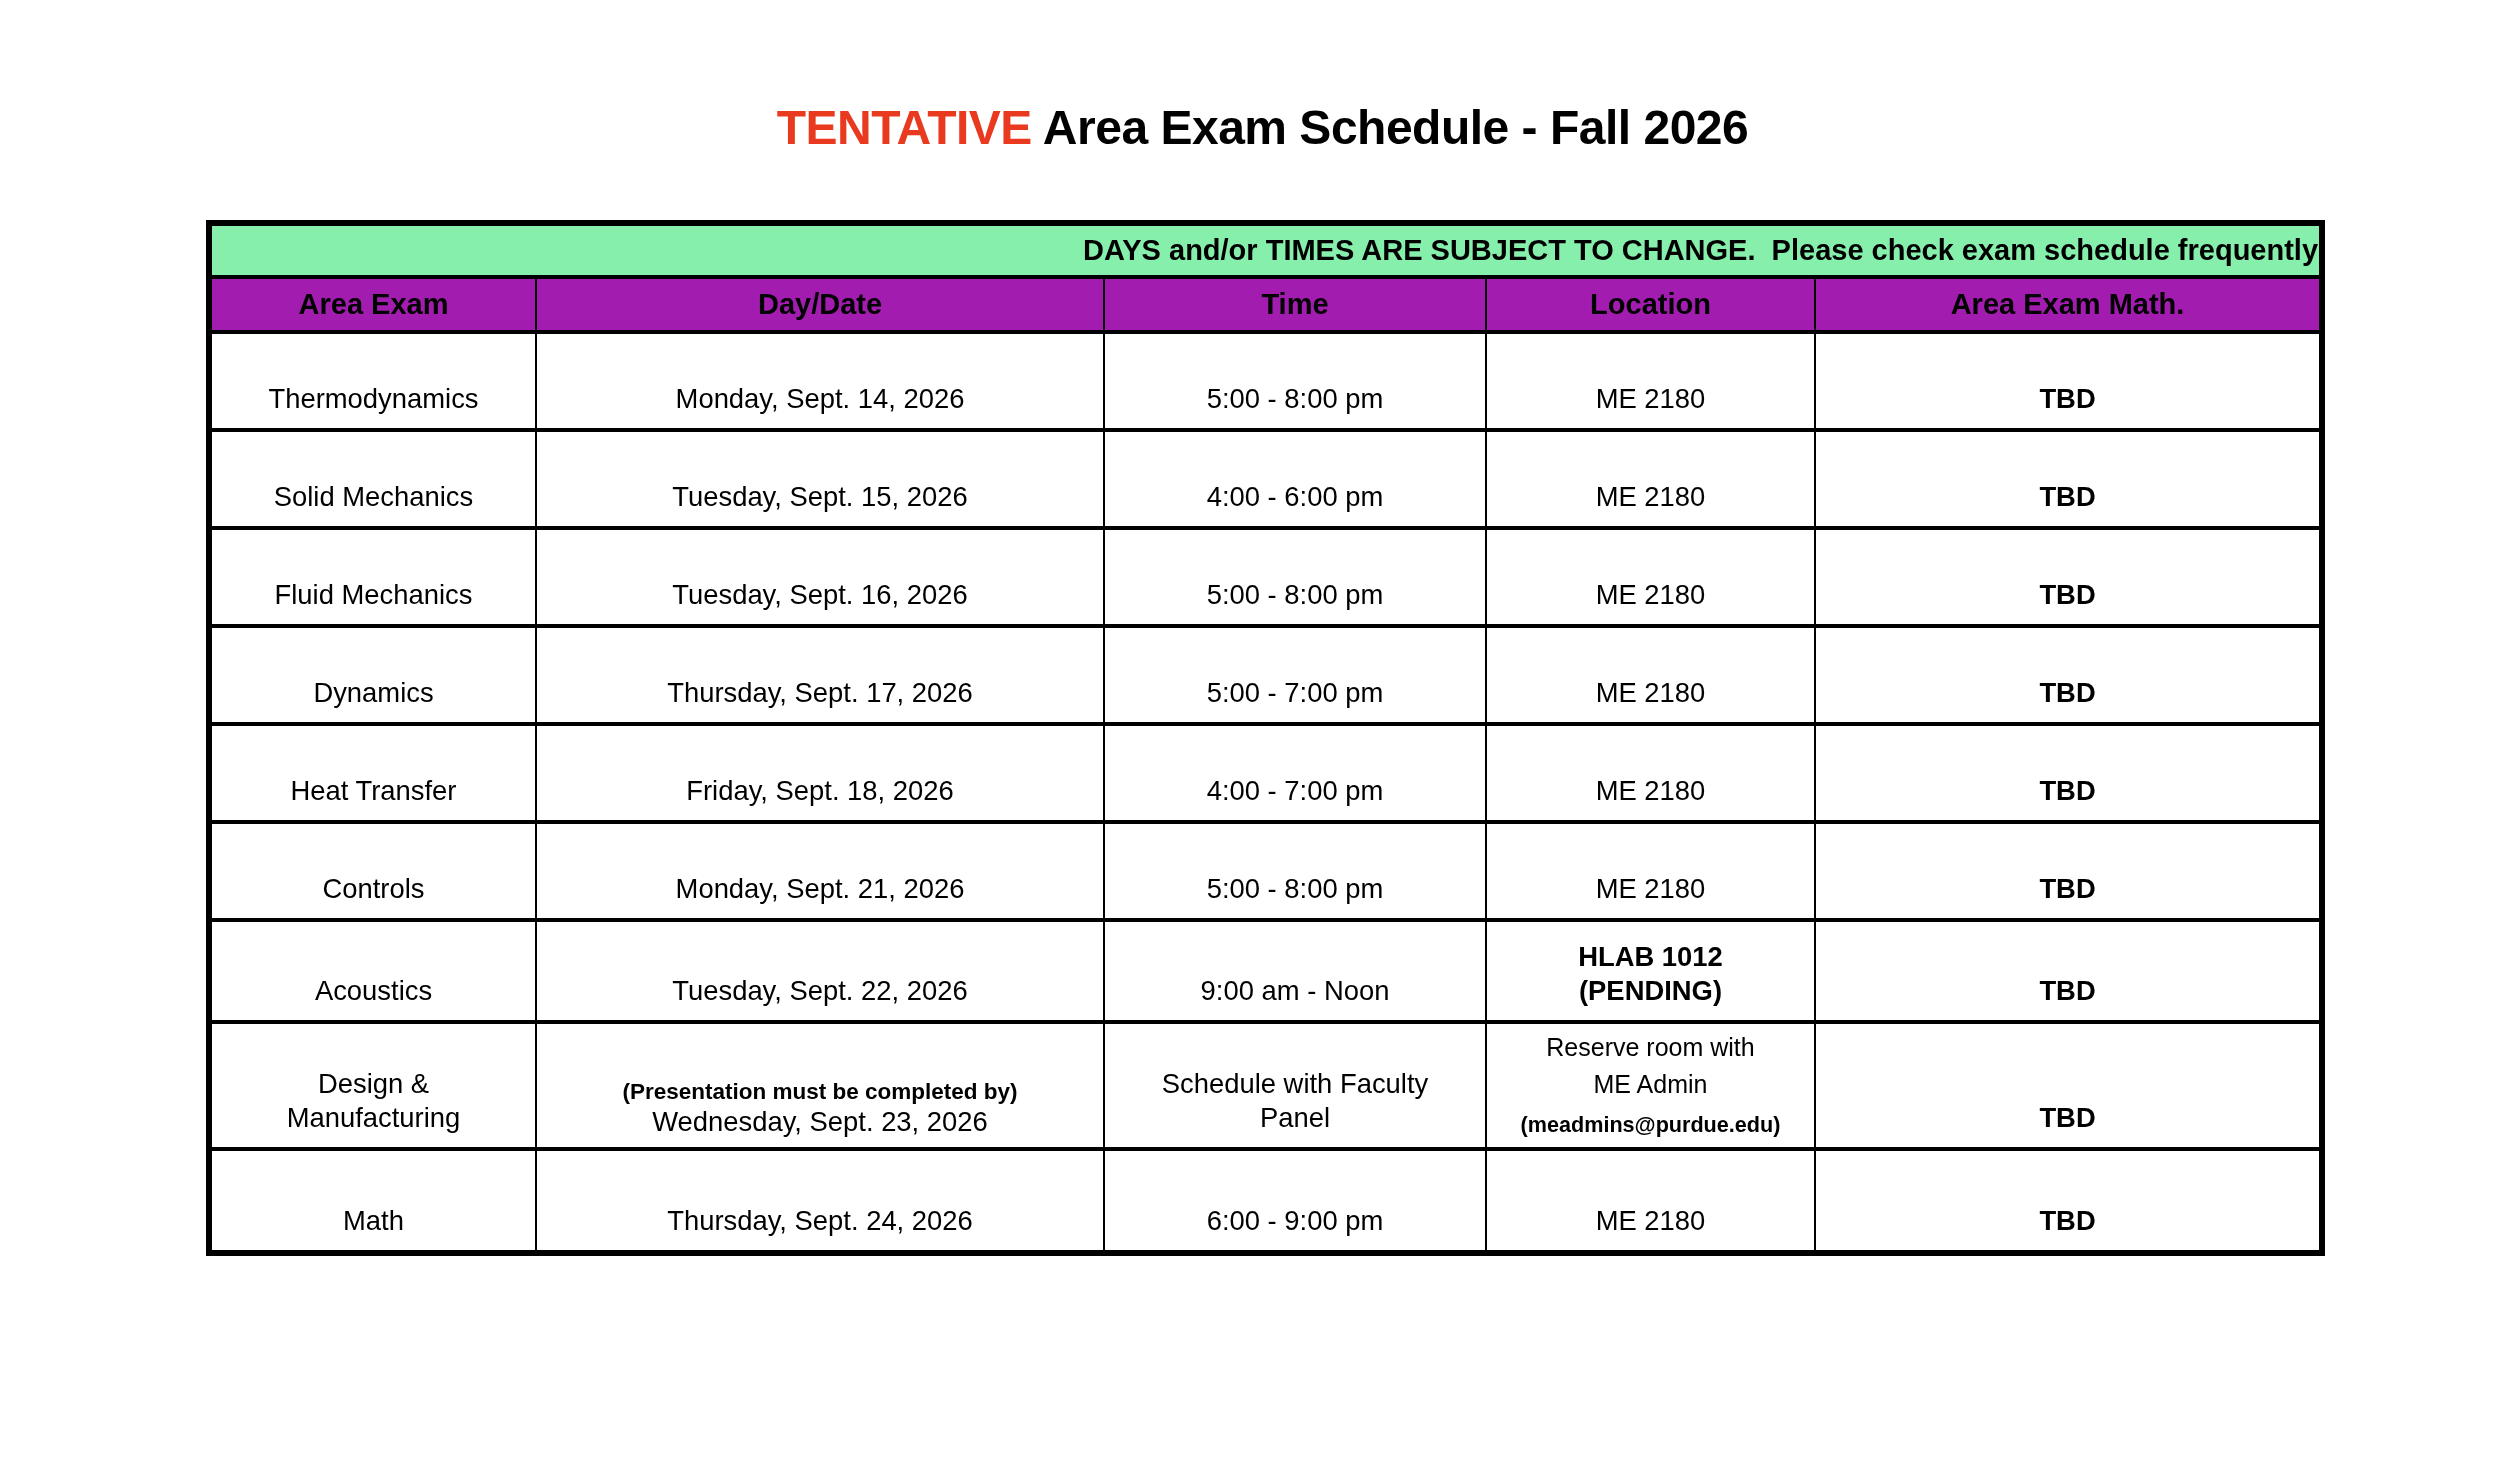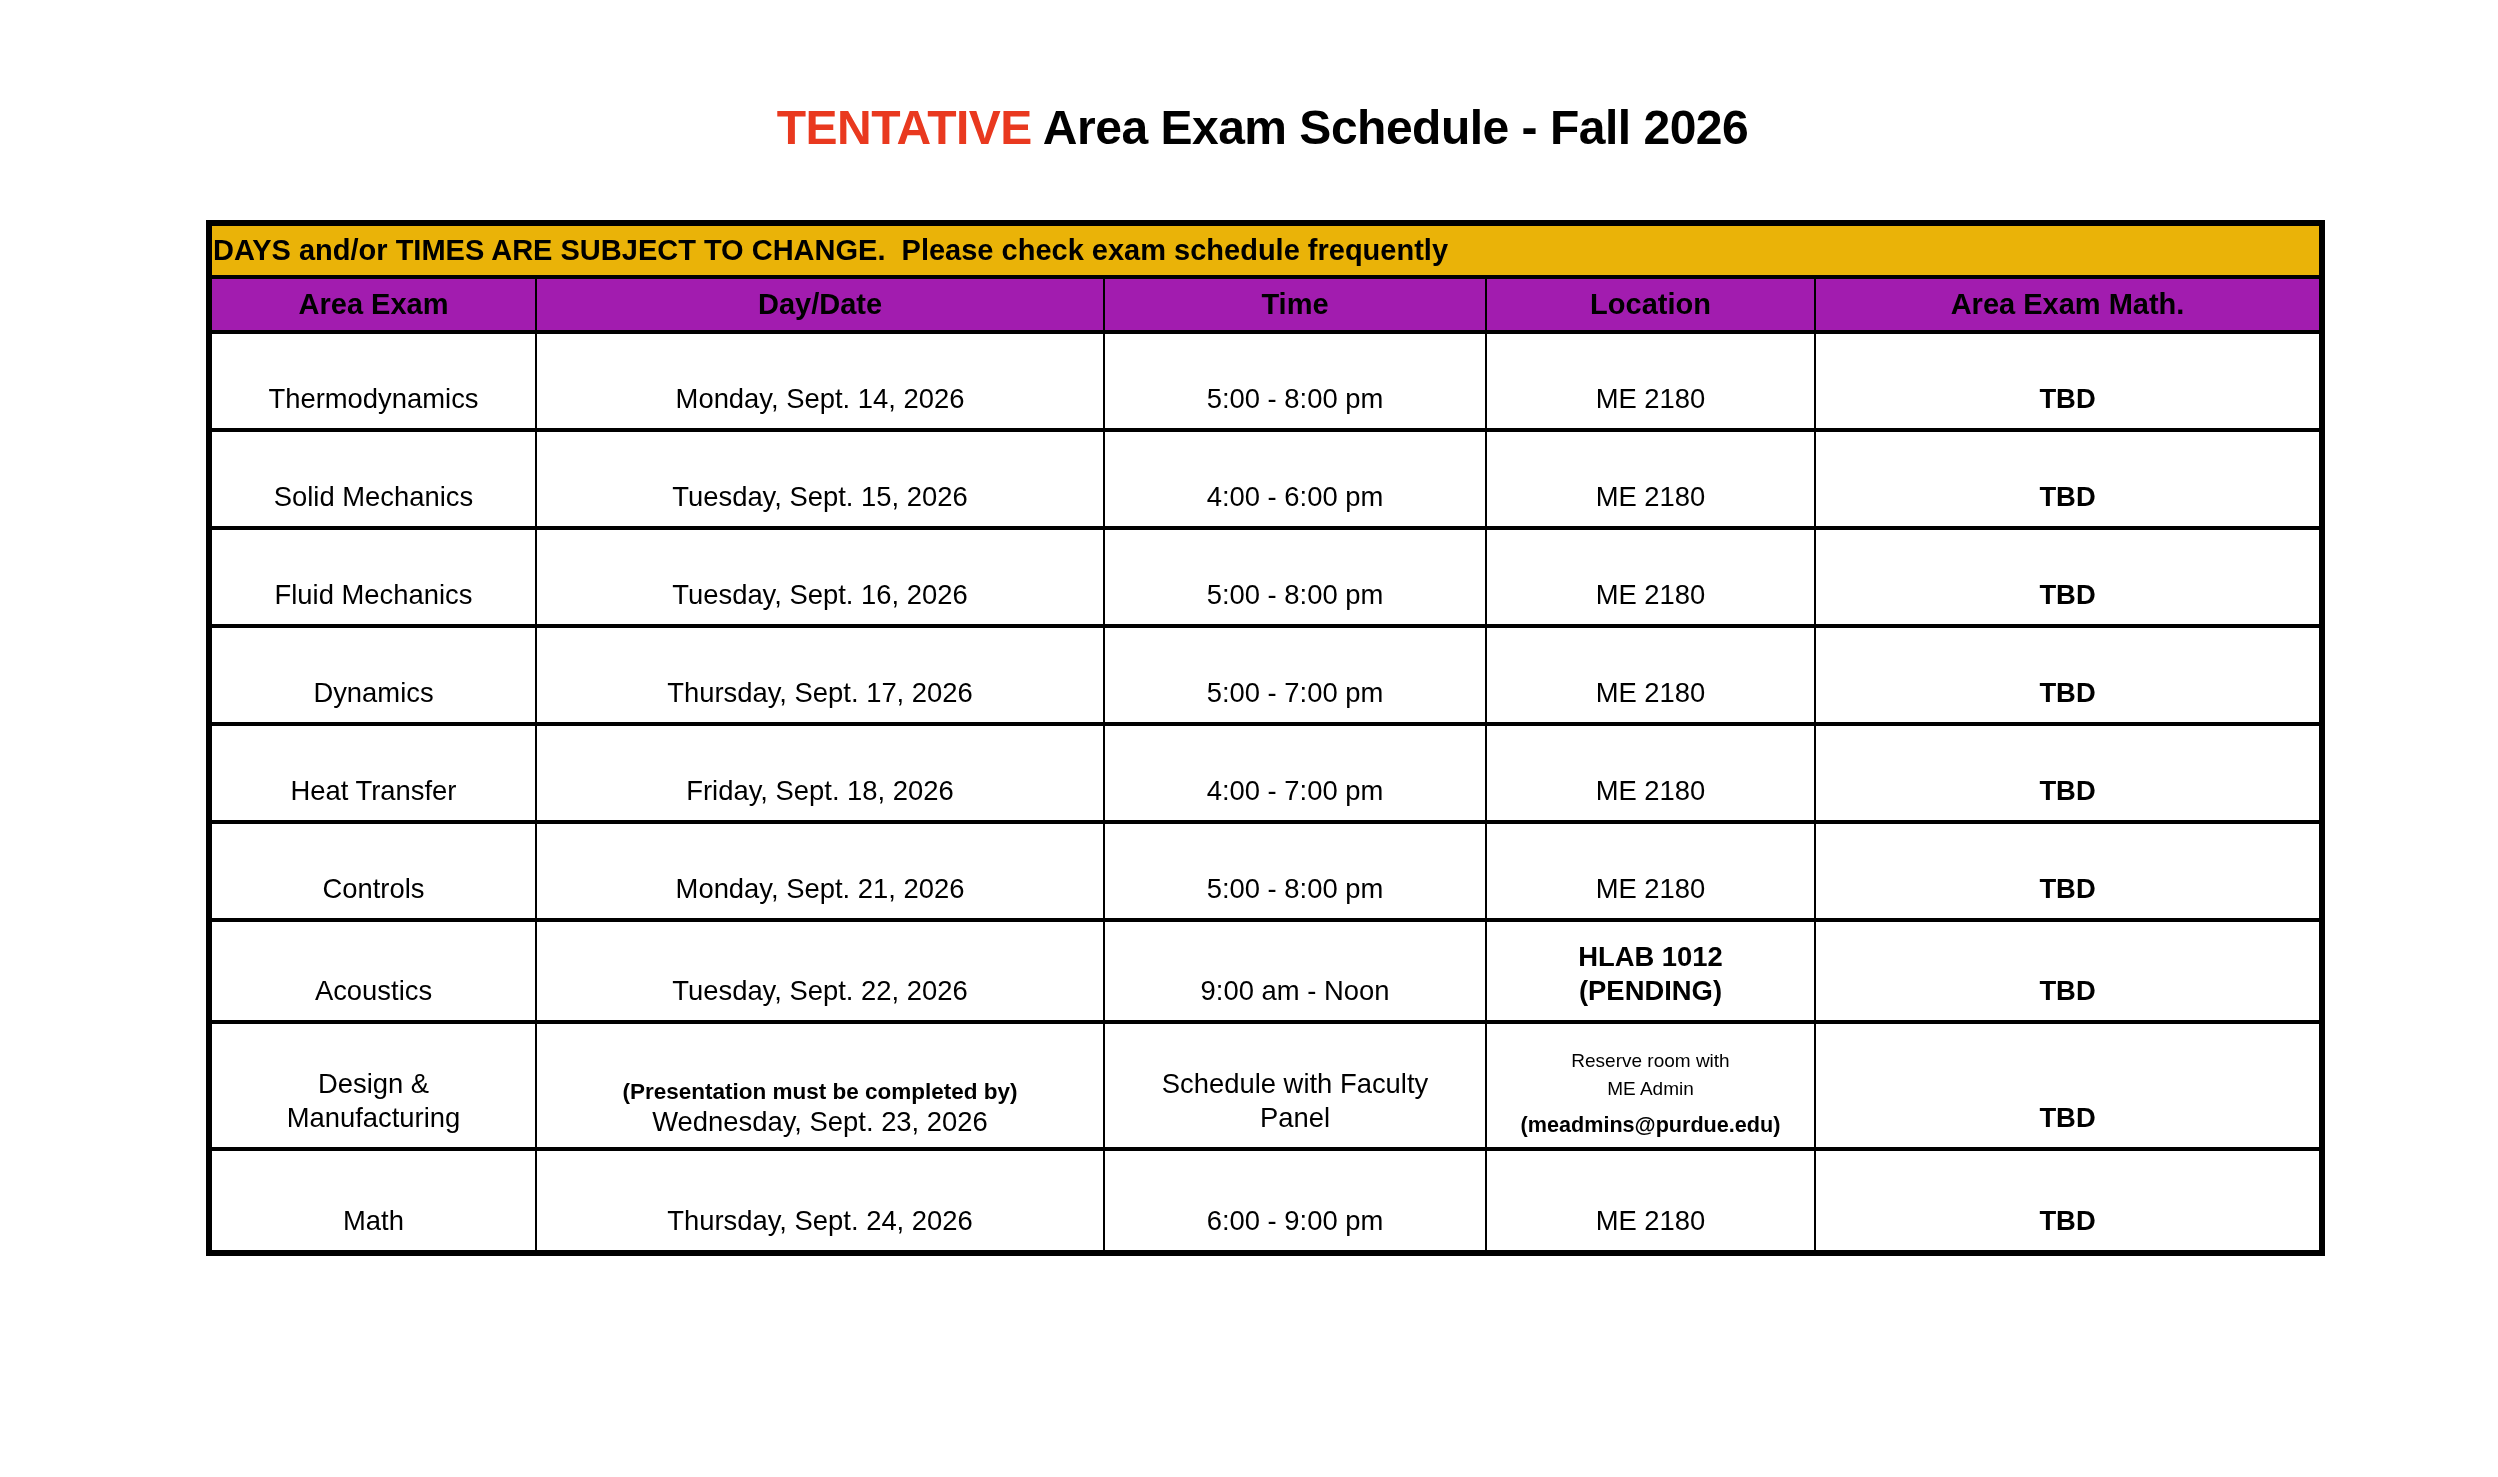--- a/index.html
+++ b/index.html
@@ -18,21 +18,21 @@
     position:absolute;left:206px;top:220px;width:2113px;
     border-collapse:collapse;table-layout:fixed;
     border:6.9px solid #000;
   }
   table.schedule td, table.schedule th{
     border-left:2.9px solid #000;border-right:2.9px solid #000;
     border-top:4.9px solid #000;border-bottom:4.9px solid #000;
     overflow:hidden;
   }
   tr.banner-row td{
-    background:#eab308;height:47px;text-align:left;vertical-align:middle;
+    background:#86efac;height:47px;text-align:right;vertical-align:middle;
     font-weight:bold;font-size:29px;white-space:pre;
   }
   tr.header-row th{
     background:#a21caf;height:49px;text-align:center;vertical-align:middle;
     font-weight:bold;font-size:29px;
   }
   tr.data-row{height:98px;}
   tr.data-row td{
     font-size:27.4px;vertical-align:bottom;padding:0 5.9px 11.8px 5.9px;
     text-align:center;line-height:1.25;background:#ffffff;
@@ -45,21 +45,21 @@
   td.cell-loc-pending{
     background:#f2dcdb;font-weight:bold;text-align:center;
     white-space:pre-line;line-height:1.75;padding-bottom:9.8px;
   }
   td.cell-dm-area{white-space:pre-line;line-height:1.6;padding-bottom:7.8px;}
   td.cell-dm-date{text-align:center;vertical-align:bottom;padding-bottom:17.6px;}
   .small-note{display:block;font-weight:bold;font-size:22.5px;line-height:1.0;margin-bottom:4px;}
   .date-main{display:block;font-size:27.4px;line-height:1.0;}
   td.cell-dm-time{white-space:pre-line;line-height:1.55;padding-bottom:13.7px;margin-left:14px;}
   td.cell-dm-loc{vertical-align:bottom;padding-bottom:7.8px;}
-  .loc-main{display:block;white-space:pre-line;line-height:1.5;font-size:19px;}
+  .loc-main{display:block;white-space:pre-line;line-height:1.5;font-size:25px;}
   .loc-note{display:block;font-weight:bold;font-size:21.6px;line-height:1.0;margin-top:9.8px;}
 </style>
 </head>
 <body>
 
 <div class="page-title"><span class="title-red">TENTATIVE</span><span> Area Exam Schedule - Fall 2026</span></div>
 
 <table class="schedule">
   <colgroup>
     <col style="width:327px">

